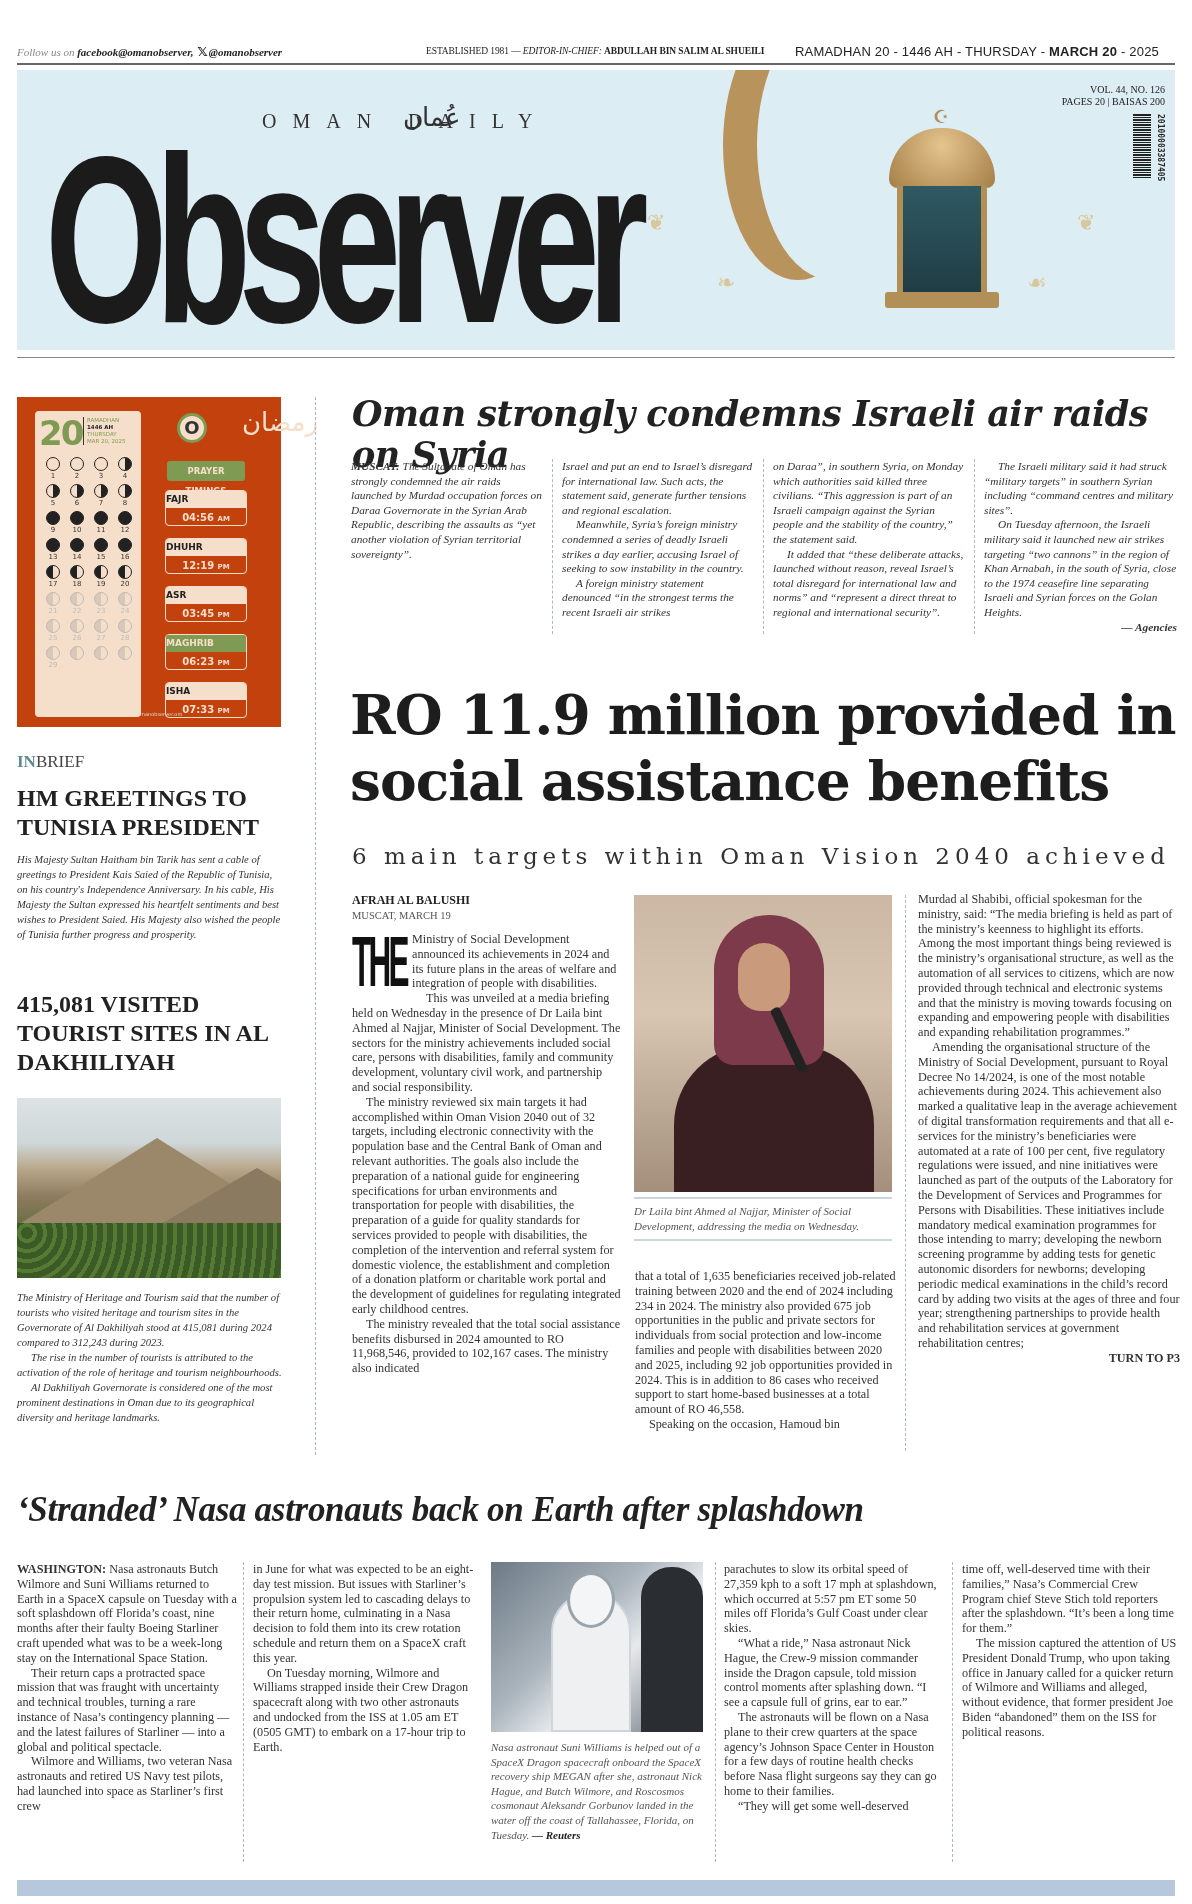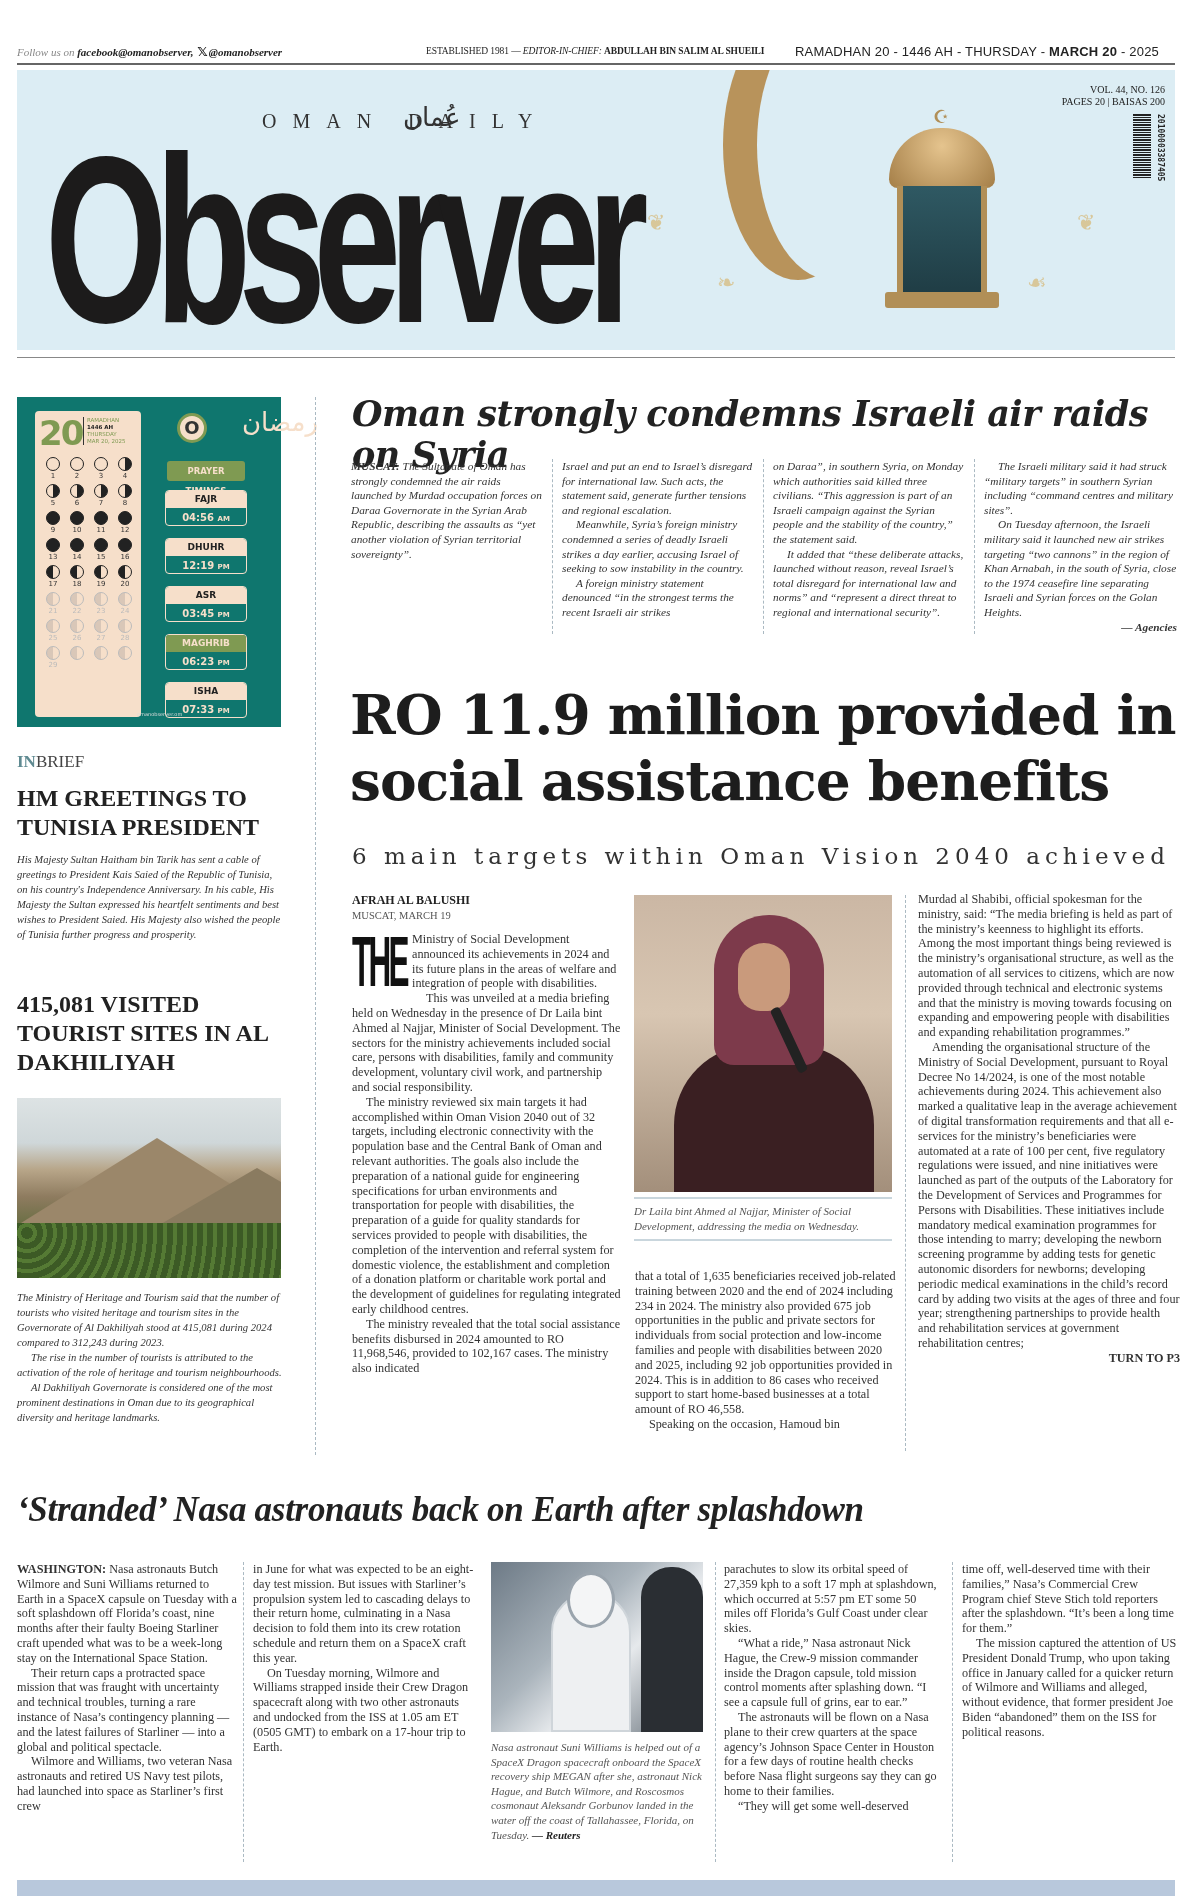--- a/index.html
+++ b/index.html
@@ -30,38 +30,38 @@
   .lantern .body { position: absolute; left: 30px; top: 76px; width: 90px; height: 110px; background: linear-gradient(#2f5963, #1f3c44); border-left: 6px solid #b18f57; border-right: 6px solid #b18f57; }
   .lantern .base { position: absolute; left: 18px; top: 182px; width: 114px; height: 16px; background: #b18f57; border-radius: 3px; }
   .lantern .star { position: absolute; left: 66px; top: -4px; font-size: 18px; color: #b18f57; }
   .leaf { position: absolute; color: #d8c79a; font-size: 22px; }
   .vol { position: absolute; top: 14px; right: 10px; text-align: right; font-size: 10px; font-family: "Liberation Serif", serif; color: #222; line-height: 12px; }
   .barcode { position: absolute; top: 44px; right: 24px; width: 18px; height: 64px; background: repeating-linear-gradient(0deg, #222 0 1px, #dcedf4 1px 2px, #222 2px 4px, #dcedf4 4px 5px); }
   .barcode-num { position: absolute; top: 44px; right: 10px; font-size: 8px; writing-mode: vertical-rl; font-family: "DejaVu Sans Mono", monospace; font-weight: bold; }
   .rule-mast { position: absolute; top: 357px; left: 17px; right: 17px; height: 1px; background: #888; }
 
   
-  .prayer-card { position: absolute; top: 397px; left: 17px; width: 264px; height: 330px; background: #0f766e; }
+  .prayer-card { position: absolute; top: 397px; left: 17px; width: 264px; height: 330px; background: #c2410c; }
   .moon-cal { position: absolute; top: 14px; left: 18px; width: 106px; height: 306px; background: #f6dfca; border-radius: 4px; }
   .cal-day { position: absolute; top: 2px; left: 4px; font-family: "DejaVu Sans", sans-serif; font-weight: bold; font-size: 34px; color: #7f9a52; letter-spacing: -2px; }
   .cal-meta { position: absolute; top: 6px; left: 48px; width: 54px; font-family: "DejaVu Sans", sans-serif; font-size: 5.5px; line-height: 7px; color: #7f9a52; border-left: 1px solid #333; padding-left: 3px; }
   .cal-meta .dk { color: #222; font-weight: bold; }
   .moon-grid { position: absolute; top: 46px; left: 6px; width: 96px; display: grid; grid-template-columns: repeat(4, 24px); row-gap: 4px; }
   .mc { text-align: center; font-family: "DejaVu Sans", sans-serif; font-size: 7px; color: #333; }
   .mc .ph { display: block; width: 14px; height: 14px; margin: 0 auto 1px; border: 1px solid #222; border-radius: 50%; background: #f6dfca; }
   .mc.dark .ph { background: #222; }
   .mc.half-r .ph { background: linear-gradient(90deg, #f6dfca 50%, #222 50%); }
   .mc.half-l .ph { background: linear-gradient(90deg, #222 50%, #f6dfca 50%); }
   .mc.faint { color: #bbb; }
   .mc.faint .ph { border-color: #bbb; background: linear-gradient(90deg, #d9c7b8 50%, #f6dfca 50%); }
   .o-logo { position: absolute; top: 16px; left: 160px; width: 30px; height: 30px; border-radius: 50%; background: #f6dfca; border: 3px solid #7f9a52; text-align: center; font-family: "DejaVu Sans", sans-serif; font-weight: bold; font-size: 18px; line-height: 24px; color: #333; }
   .calligraphy { position: absolute; top: 10px; left: 225px; color: #f6dfca; font-size: 26px; font-family: "DejaVu Sans", sans-serif; }
   .pt-title { position: absolute; top: 64px; left: 150px; width: 78px; height: 20px; background: #7f9a52; border-radius: 3px; color: #f6dfca; font-family: "DejaVu Sans", sans-serif; font-weight: bold; font-size: 8.5px; text-align: center; line-height: 20px; }
   .pt-row { position: absolute; left: 148px; width: 82px; height: 36px; border: 1px solid #f6dfca; border-radius: 4px; overflow: hidden; }
-  .pt-name { height: 17px; background: #f6dfca; color: #222; font-family: "DejaVu Sans", sans-serif; font-weight: bold; font-size: 9px; text-align: center; line-height: 17px; }
+  .pt-name { height: 17px; background: #f6dfca; color: #222; font-family: "DejaVu Sans", sans-serif; font-weight: bold; font-size: 9px; line-height: 17px; }
   .pt-row.active .pt-name { background: #7f9a52; color: #f6dfca; }
   .pt-time { height: 19px; color: #f6dfca; font-family: "DejaVu Sans", sans-serif; font-weight: bold; font-size: 10px; text-align: center; line-height: 19px; }
   .pt-time small { font-size: 7px; }
   .card-footer { position: absolute; bottom: 10px; left: 120px; font-size: 5px; color: #ddd; font-family: "DejaVu Sans", sans-serif; }
 
   .inbrief { position: absolute; top: 752px; left: 17px; font-family: "Liberation Serif", serif; font-size: 17px; color: #444; }
   .inbrief b { color: #5f8a91; }
   .brief-h { position: absolute; left: 17px; width: 270px; font-family: "Liberation Serif", serif; font-size: 24px; line-height: 29px; color: #222; }
   .brief-p { position: absolute; left: 17px; width: 266px; font-family: "Liberation Serif", serif; font-style: italic; font-size: 10.6px; line-height: 15px; color: #333; }
   .brief-p p { text-indent: 0; }

